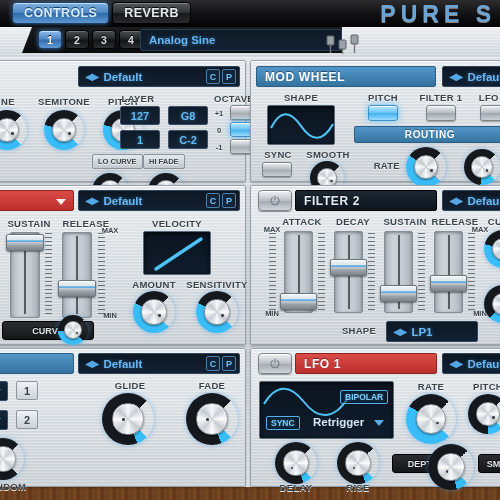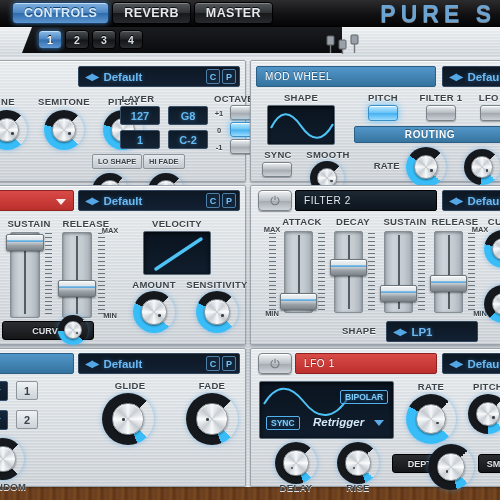--- a/index.html
+++ b/index.html
@@ -120,21 +120,21 @@
       repeating-linear-gradient(180deg,rgba(255,255,255,.55) 0,rgba(255,255,255,.14) 1px,rgba(125,135,145,.1) 2px,rgba(255,255,255,.42) 3px),
       linear-gradient(180deg,#e9edf0 0%,#d5dbe0 55%,#c6ccd2 100%);
     border:1px solid #9aa3ab;
     border-radius:2px;
     box-shadow:0 1px 2px rgba(0,0,0,.3), inset 0 1px 0 rgba(255,255,255,.7);
   }
 
   .hdr {
     position:absolute; left:4px; top:4px; height:21px;
     display:flex; align-items:center; padding-left:8px;
-    font-size:10px; font-weight:normal; letter-spacing:.6px; color:#fff;
+    font-size:12px; font-weight:bold; letter-spacing:.6px; color:#fff;
     text-shadow:0 -1px 0 rgba(0,0,0,.45);
     border-radius:2px; cursor:pointer;
   }
   .hdr.blue { background:linear-gradient(180deg,#5296c9,#34739f); border:1px solid #2c5f86; }
   .hdr.red  { background:linear-gradient(180deg,#d94b47,#bb2f2c); border:1px solid #8e2220; }
   .hdr .caret{ position:absolute; right:7px; top:50%; margin-top:-2px;
     width:0;height:0;border-left:5px solid transparent;border-right:5px solid transparent;
     border-top:6px solid rgba(255,255,255,.9);}
 
   .pwr {
@@ -294,37 +294,37 @@
 </head>
 <body>
 
 <div class="wood"></div>
 <div class="shell metal"></div>
 
 <div class="topbar">
   <div class="tabs">
     <div class="tab sel">CONTROLS</div>
     <div class="tab">REVERB</div>
-    <div class="tab">MASTER</div>
   </div>
 </div>
 <div class="logo">
   <span class="big">PURE S</span>
   <span class="ver">VERSION 1.0.1</span>
 </div>
 
 <div class="strip">
   <div class="stripbg"></div>
   <div class="striptab"></div>
   <div class="layers">
     <div class="lbtn sel">1</div>
     <div class="lbtn">2</div>
     <div class="lbtn">3</div>
     <div class="lbtn">4</div>
   </div>
+  <div class="presetname">Analog Sine</div>
 </div>
 <div class="midiicon">
   <svg width="42" height="22" viewBox="0 0 42 22">
     <g fill="#9aa1a8" stroke="#5c6268" stroke-width="1">
       <rect x="5" y="3" width="7" height="9" rx="1"></rect>
       <rect x="17" y="7" width="7" height="9" rx="1"></rect>
       <rect x="29" y="2" width="7" height="9" rx="1"></rect>
     </g>
     <g stroke="#75797e" stroke-width="1.4">
       <line x1="8.5" y1="11" x2="8.5" y2="20"></line>
@@ -378,21 +378,21 @@
   <div class="numbox" style="left:228px;top:46px;width:40px;">G8</div>
   <div class="numbox" style="left:228px;top:70px;width:40px;">C-2</div>
 
   <div class="lab sm" style="left:272px;top:49px;width:14px;">+1</div>
   <div class="lab sm" style="left:272px;top:66px;width:14px;">0</div>
   <div class="lab sm" style="left:272px;top:83px;width:14px;">-1</div>
   <div class="ledbtn" style="left:290px;top:45px;width:26px;height:15px;"></div>
   <div class="ledbtn on" style="left:290px;top:62px;width:26px;height:15px;"></div>
   <div class="ledbtn" style="left:290px;top:79px;width:26px;height:15px;"></div>
 
-  <div class="smallbtnlab" style="left:152px;top:94px;">LO SHAPE</div>
+  <div class="smallbtnlab" style="left:152px;top:94px;">LO CURVE</div>
   <div class="smallbtnlab" style="left:203px;top:94px;">HI FADE</div>
 
   <div class="knob" style="left:152px;top:113px;width:36px;height:36px;--arc:120deg;">
     <div class="ring"></div>
     <div class="cap">
         <div class="dot"></div>
       </div>
   </div>
   <div class="knob" style="left:208px;top:113px;width:36px;height:36px;--arc:120deg;">
     <div class="ring"></div>
@@ -639,21 +639,21 @@
     <span class="pname">Defaul</span>
   </div>
 
   <div class="disp" style="left:9px;top:33px;width:135px;height:58px;">
     <svg width="135" height="58" viewBox="0 0 135 58" style="position:absolute;left:0;top:0;">
       <path d="M4,22 C16,2 30,2 44,20 C58,38 74,38 88,16" fill="none" stroke="#4ec3f7" stroke-width="2"></path>
     </svg>
   </div>
   <div class="outlab" style="left:90px;top:42px;">BIPOLAR</div>
   <div class="outlab" style="left:16px;top:68px;">SYNC</div>
-  <div class="ddown" style="left:56px;top:64px;width:84px;background:transparent;border:none;font-style:italic;">
+  <div class="ddown" style="left:56px;top:64px;width:84px;background:transparent;border:none;">
     <span style="font-size:11.5px;color:#d4e8f8;text-shadow:none;">Retrigger</span>
     <span class="dc"></span>
   </div>
 
   <div class="lab" style="left:158px;top:33px;width:46px;">RATE</div>
   <div class="knob" style="left:156px;top:46px;width:50px;height:50px;--arc:165deg;">
     <div class="ring"></div>
     <div class="cap">
         <div class="dot"></div>
       </div>

